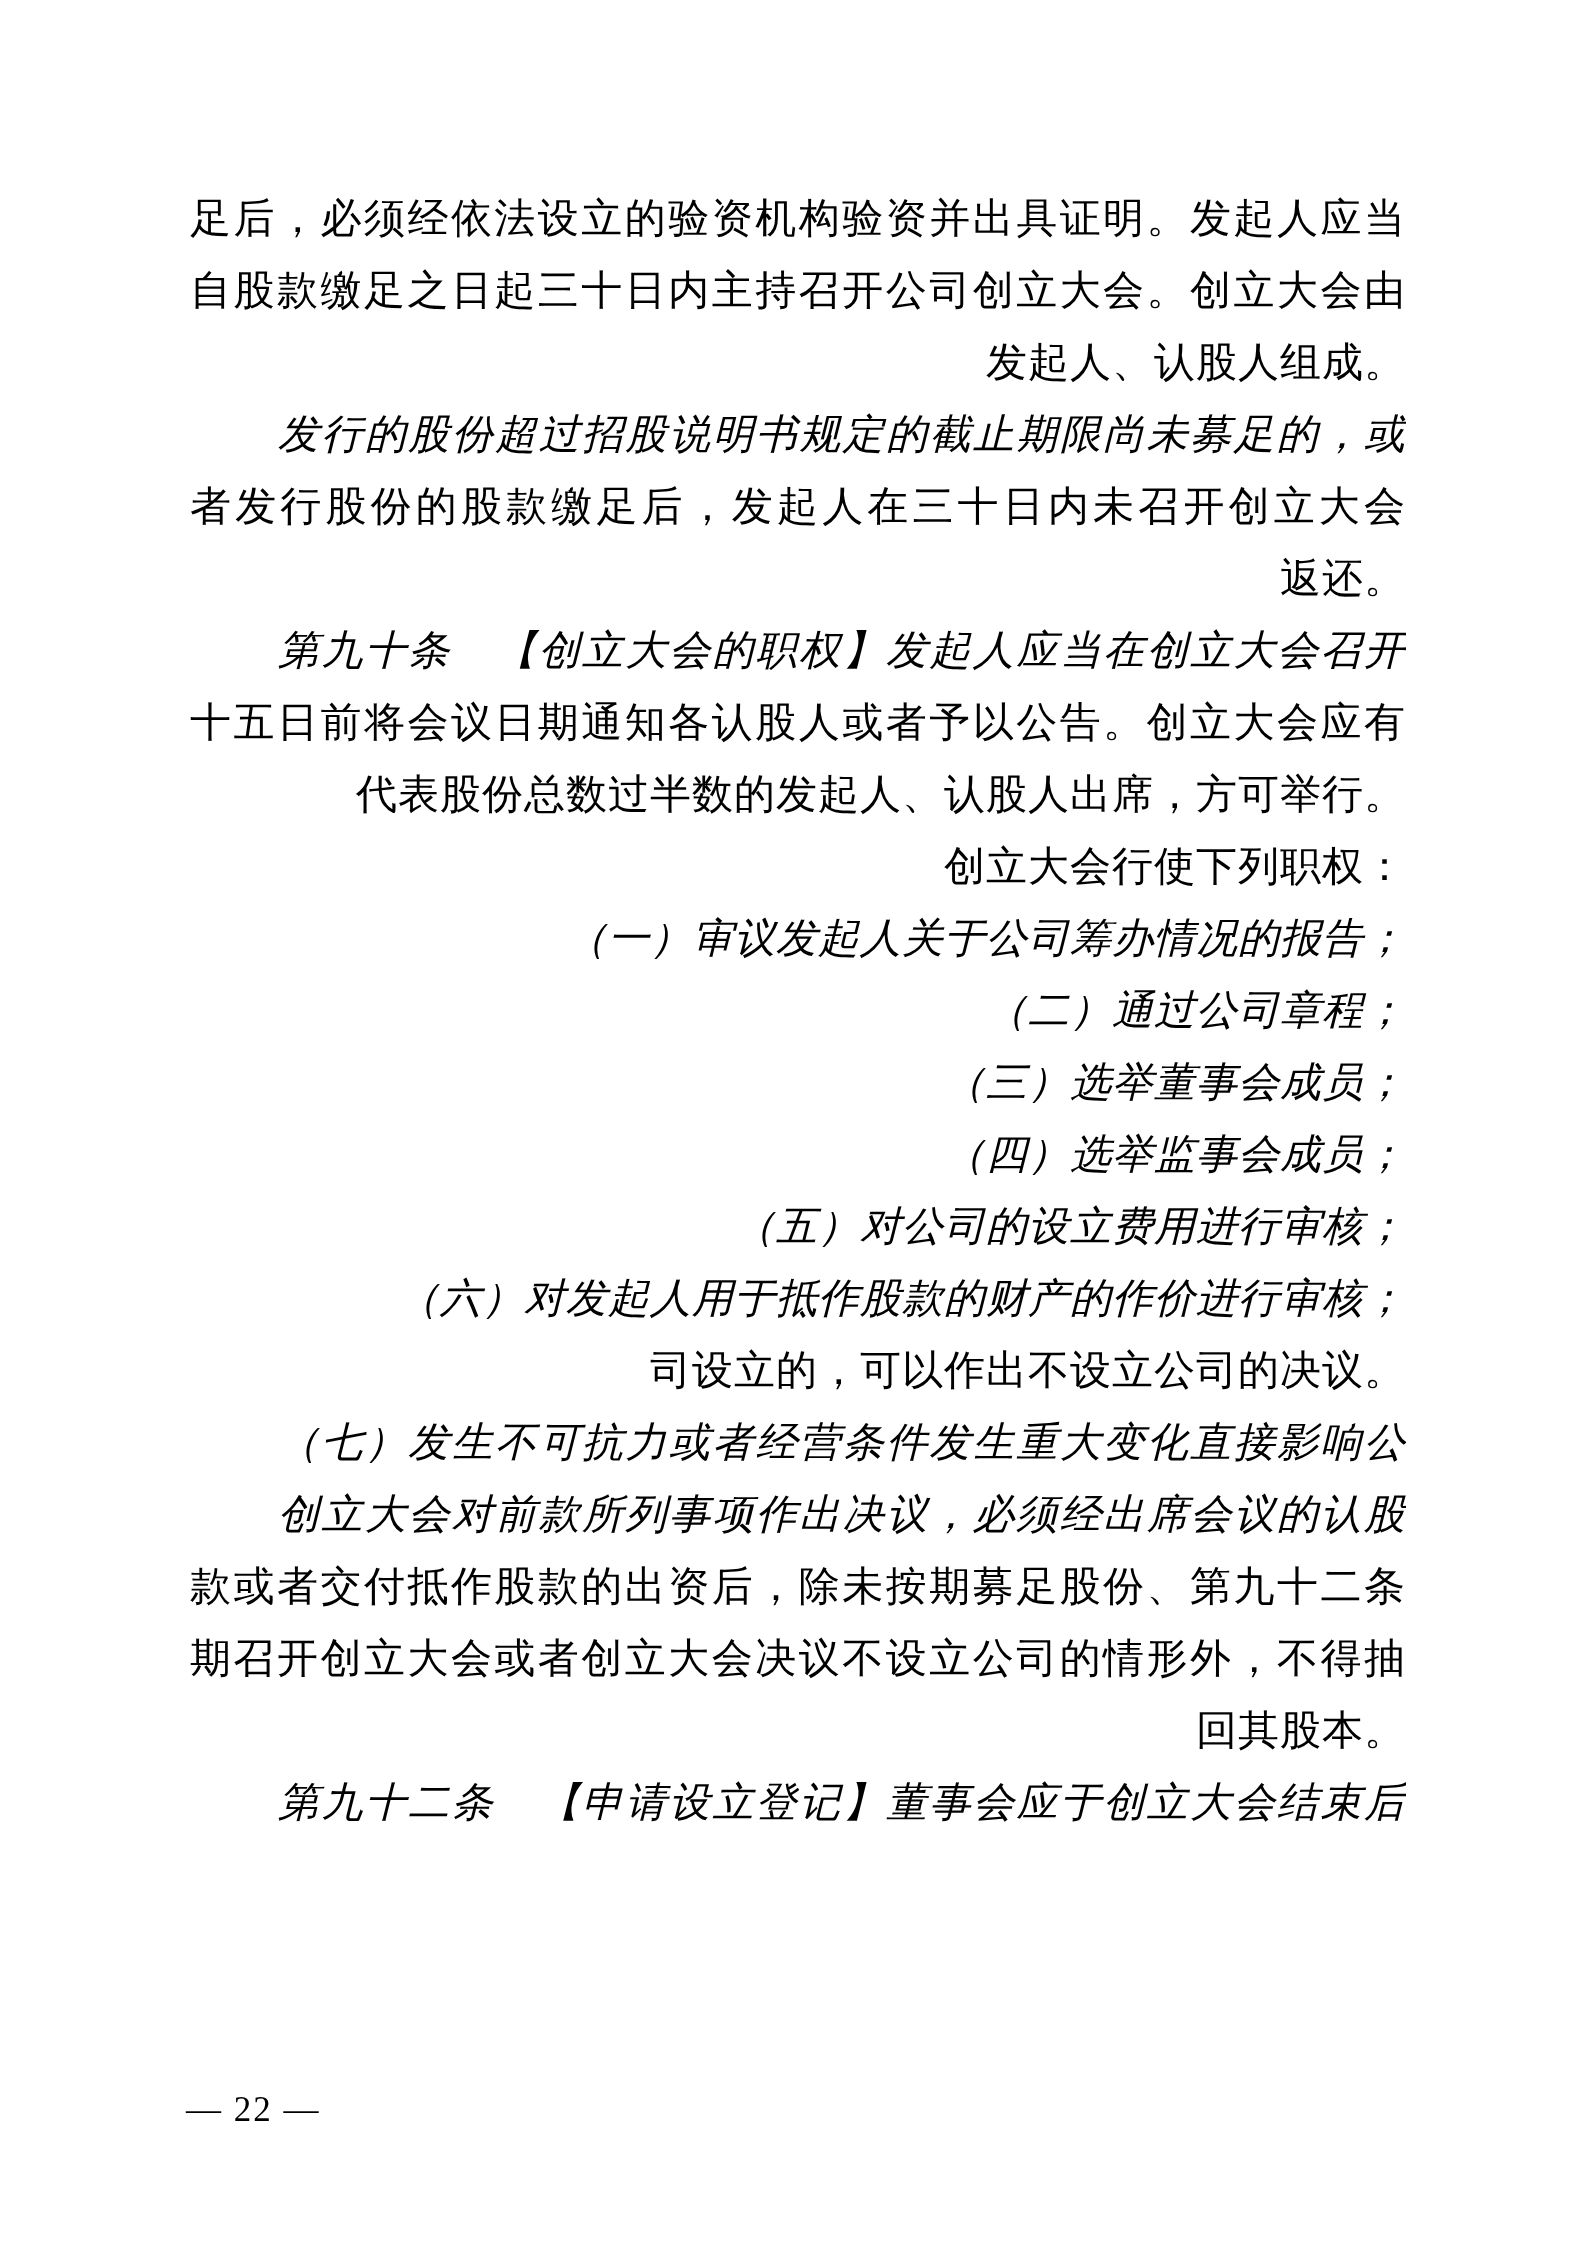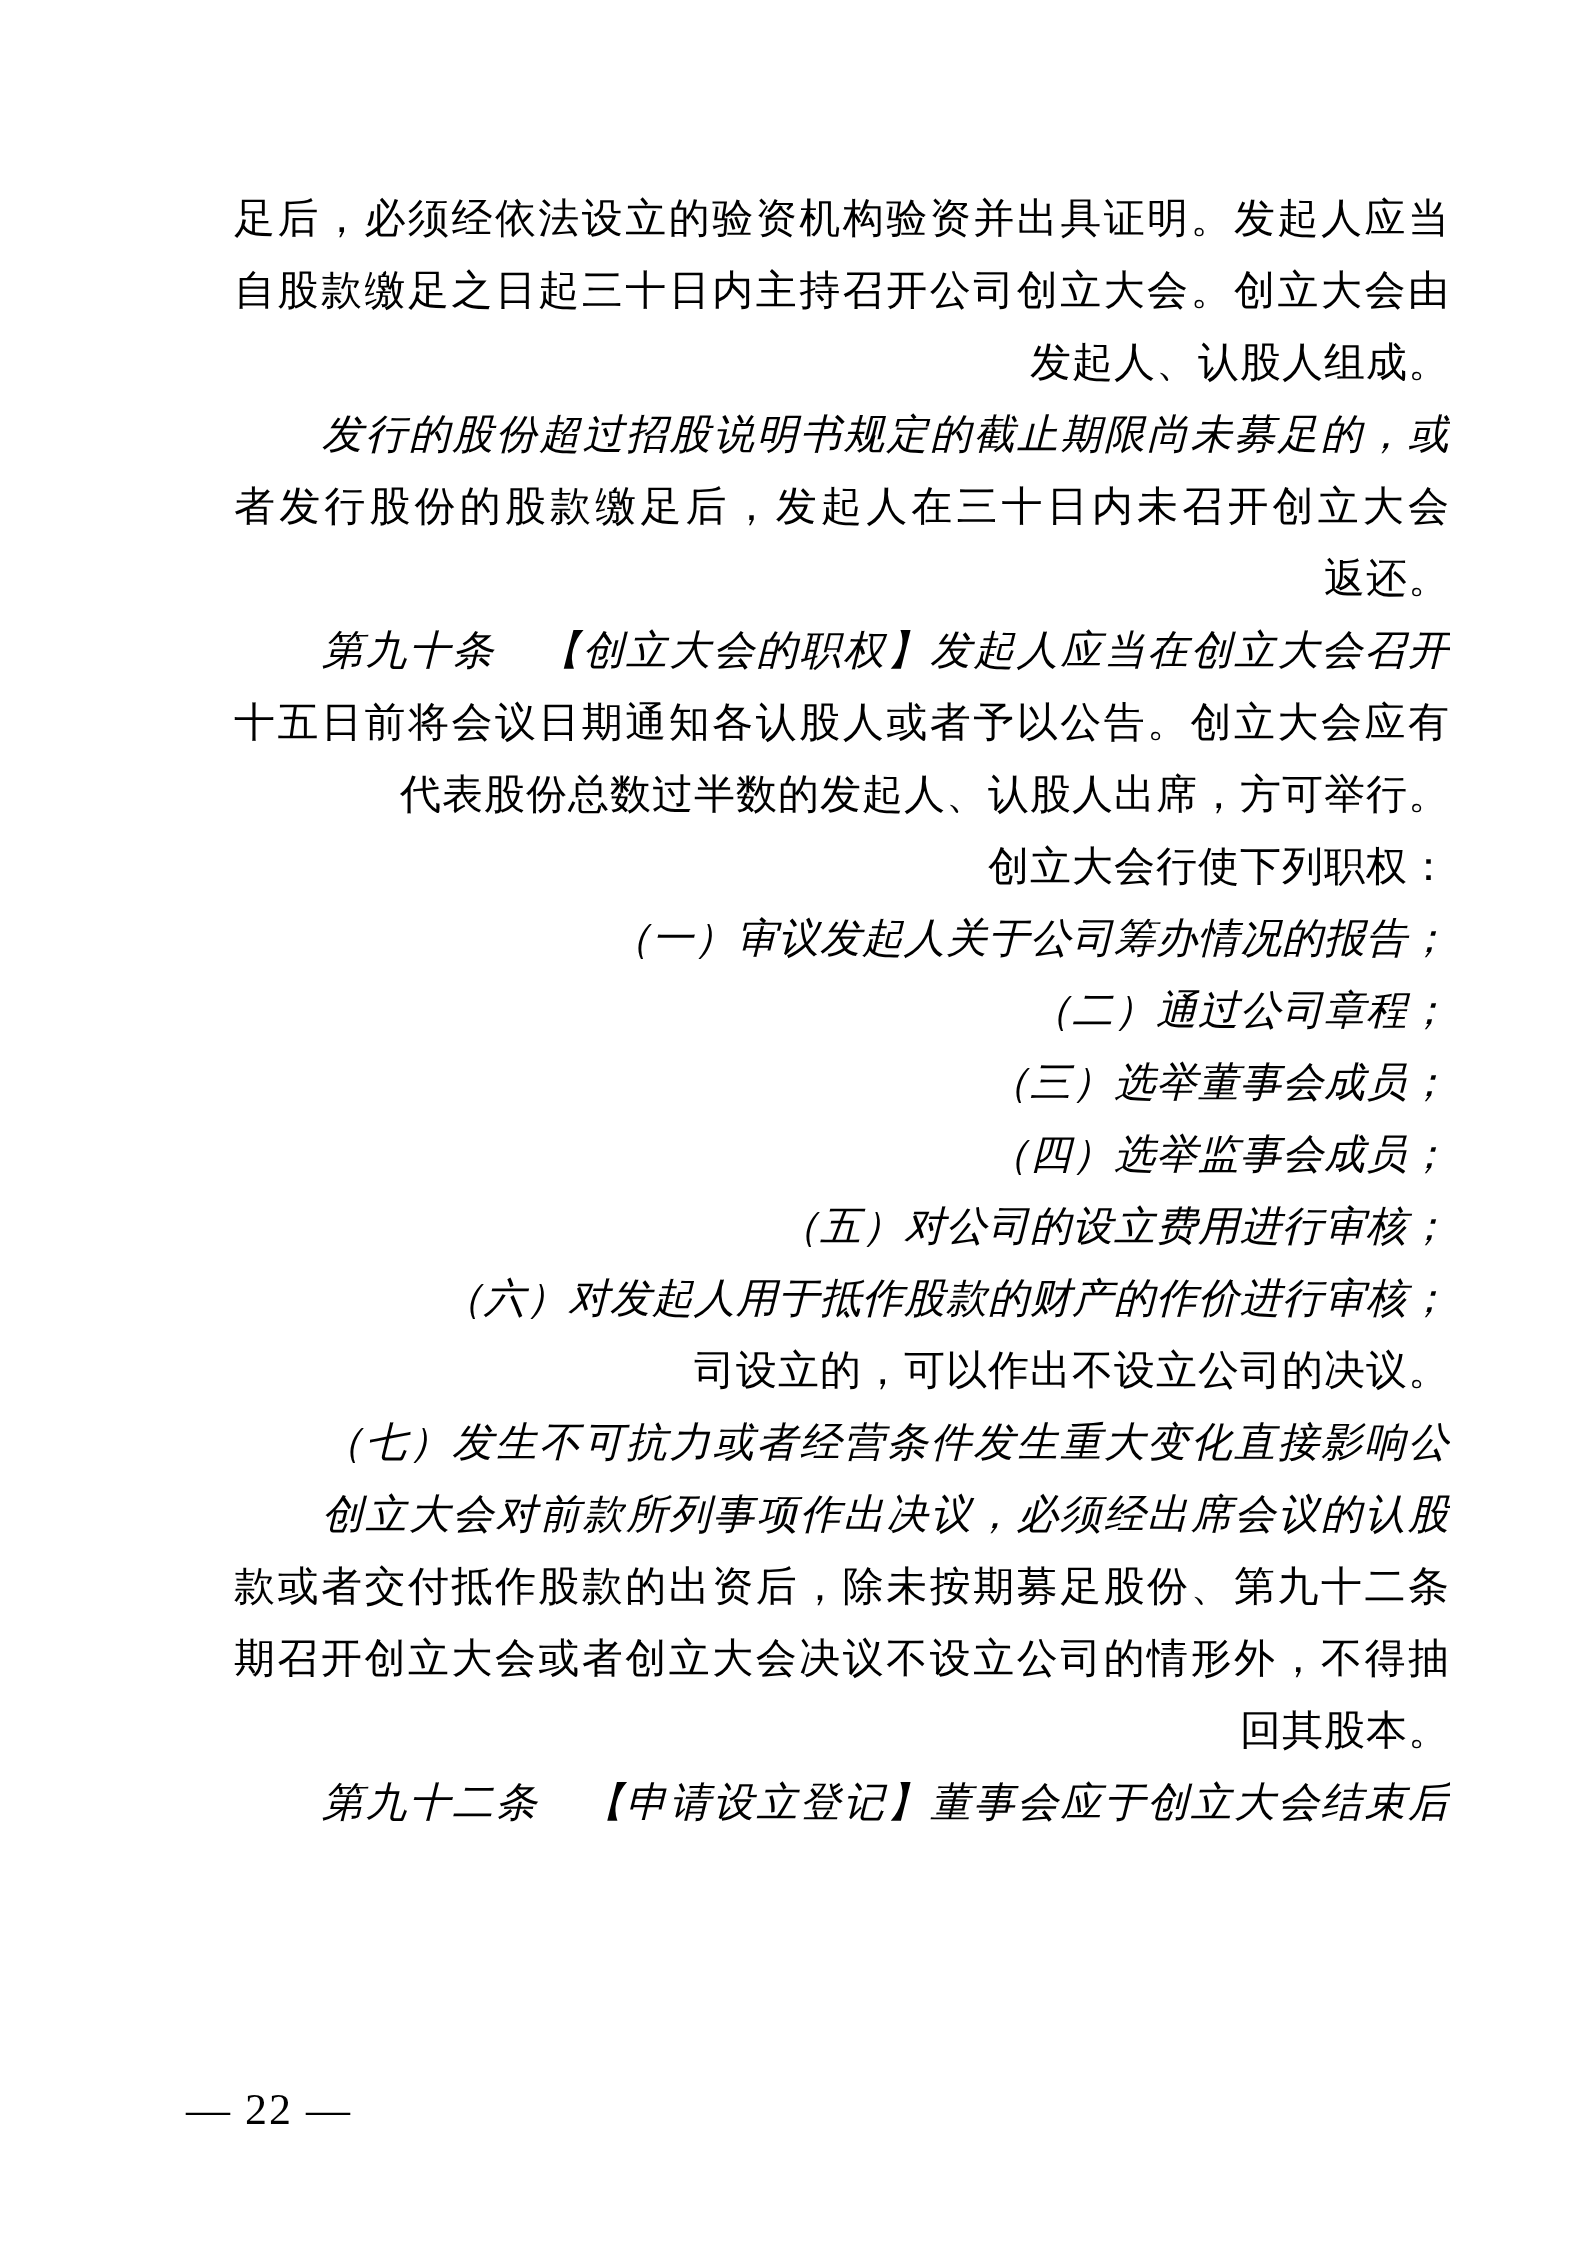--- a/index.html
+++ b/index.html
@@ -14,21 +14,20 @@
     background: #ffffff;
     color: #000000;
     font-family: "Liberation Serif", serif;
     overflow: hidden;
   }
   .doc-body {
     position: absolute;
     left: 190px;
     top: 182px;
     width: 1216px;
-    margin-left: 44px;
   }
   .line {
     font-size: 41px;
     line-height: 72px;
     height: 72px;
     white-space: nowrap;
     text-align: right;
     letter-spacing: 1px;
   }
   .line.fill {
@@ -41,21 +40,21 @@
   .line.indent {
     text-indent: 88px;
     font-style: italic;
   }
   .page-number {
     position: absolute;
     left: 186px;
     top: 2082px;
     height: 56px;
     line-height: 56px;
-    font-size: 44px;
+    font-size: 35px;
     letter-spacing: 2px;
     color: #000000;
   }
 </style>
 </head>
 <body>
 
 <div class="page">
   <div class="doc-body">
       <div class="line fill">足后，必须经依法设立的验资机构验资并出具证明。发起人应当</div>

